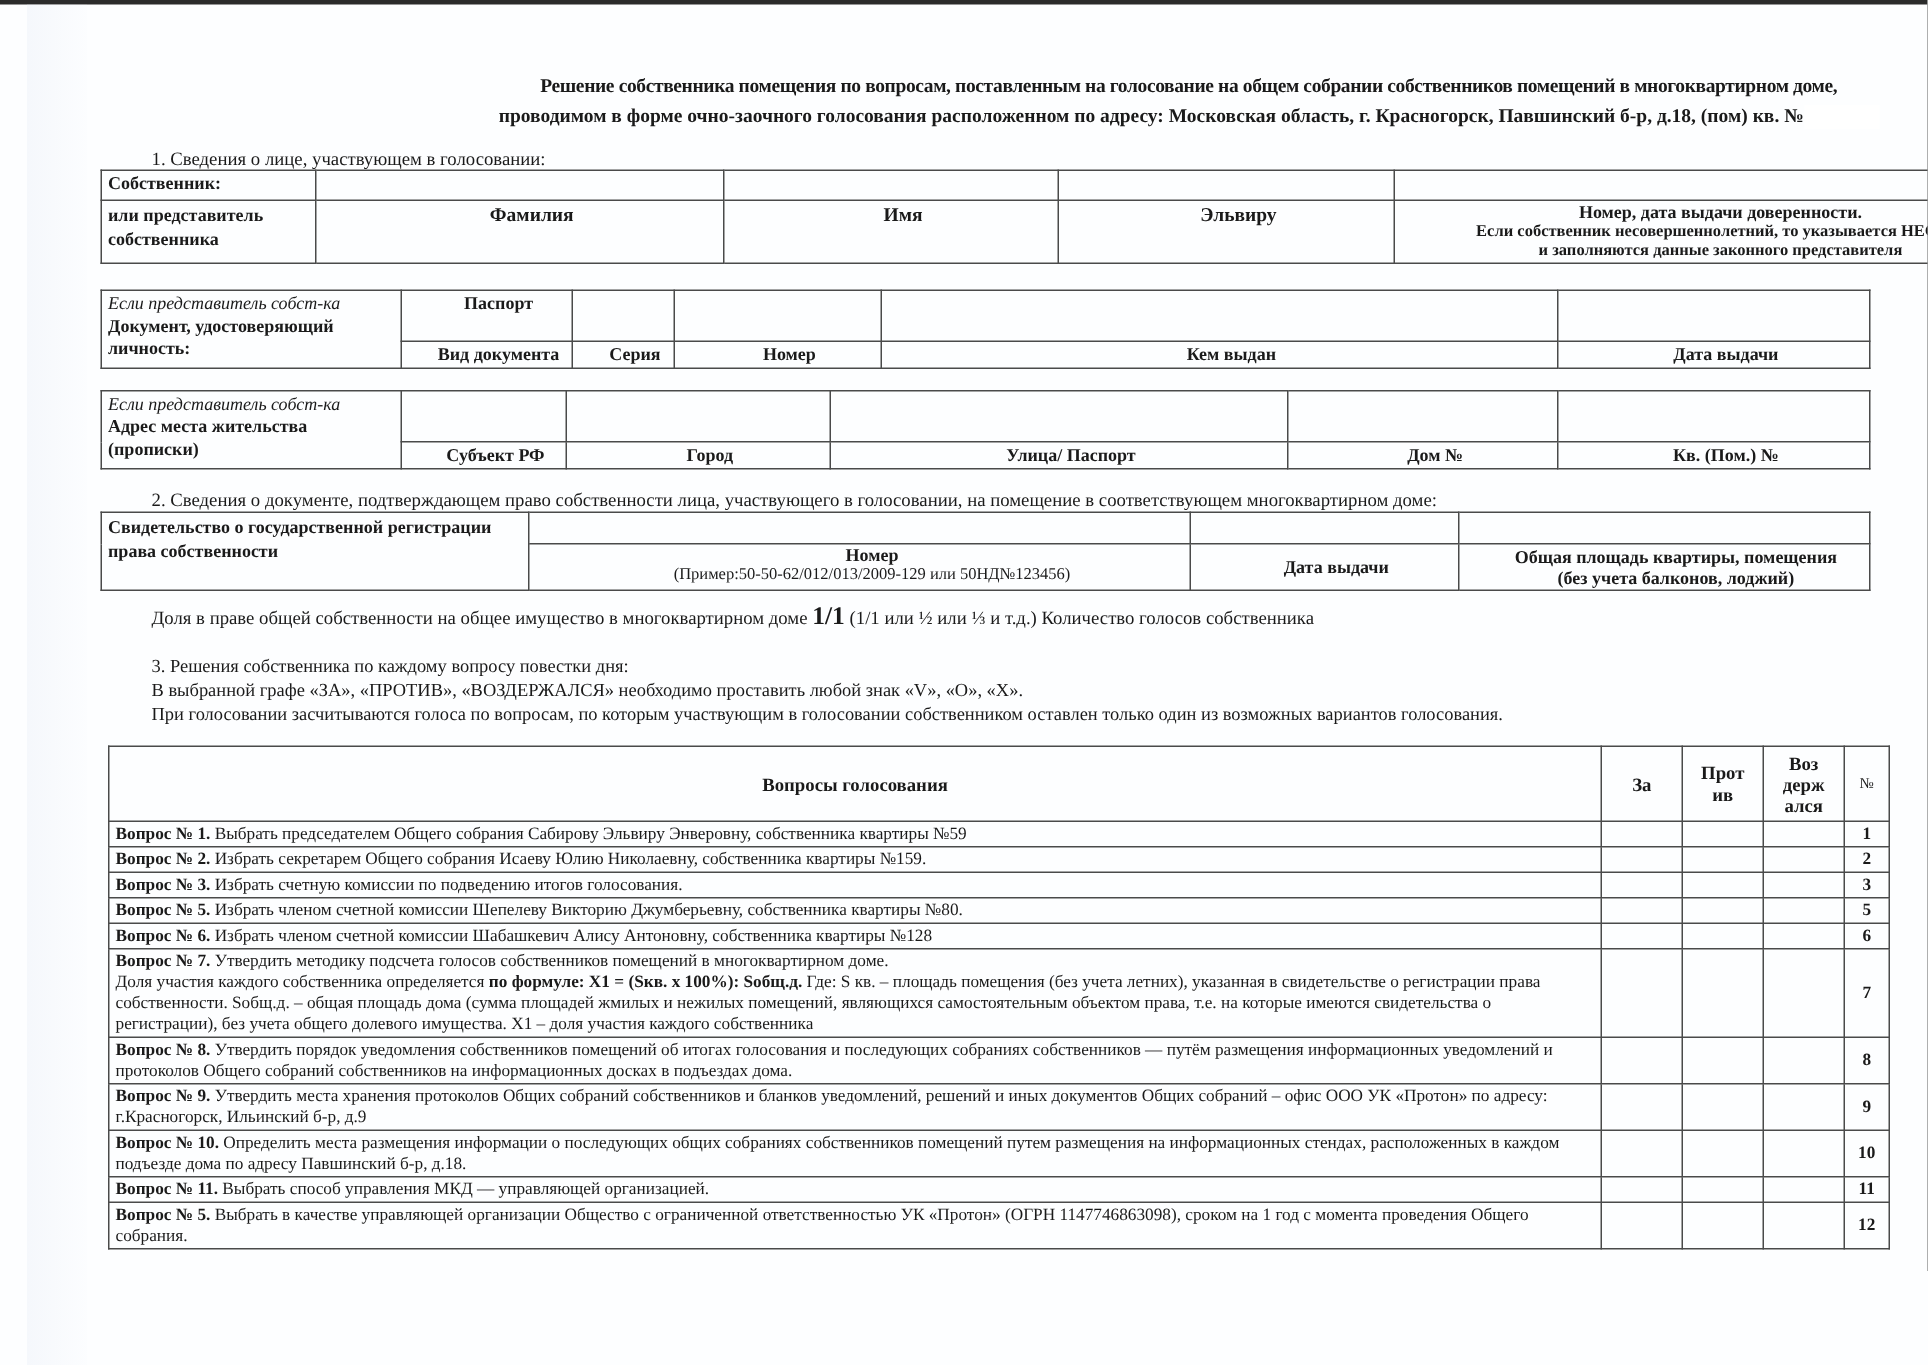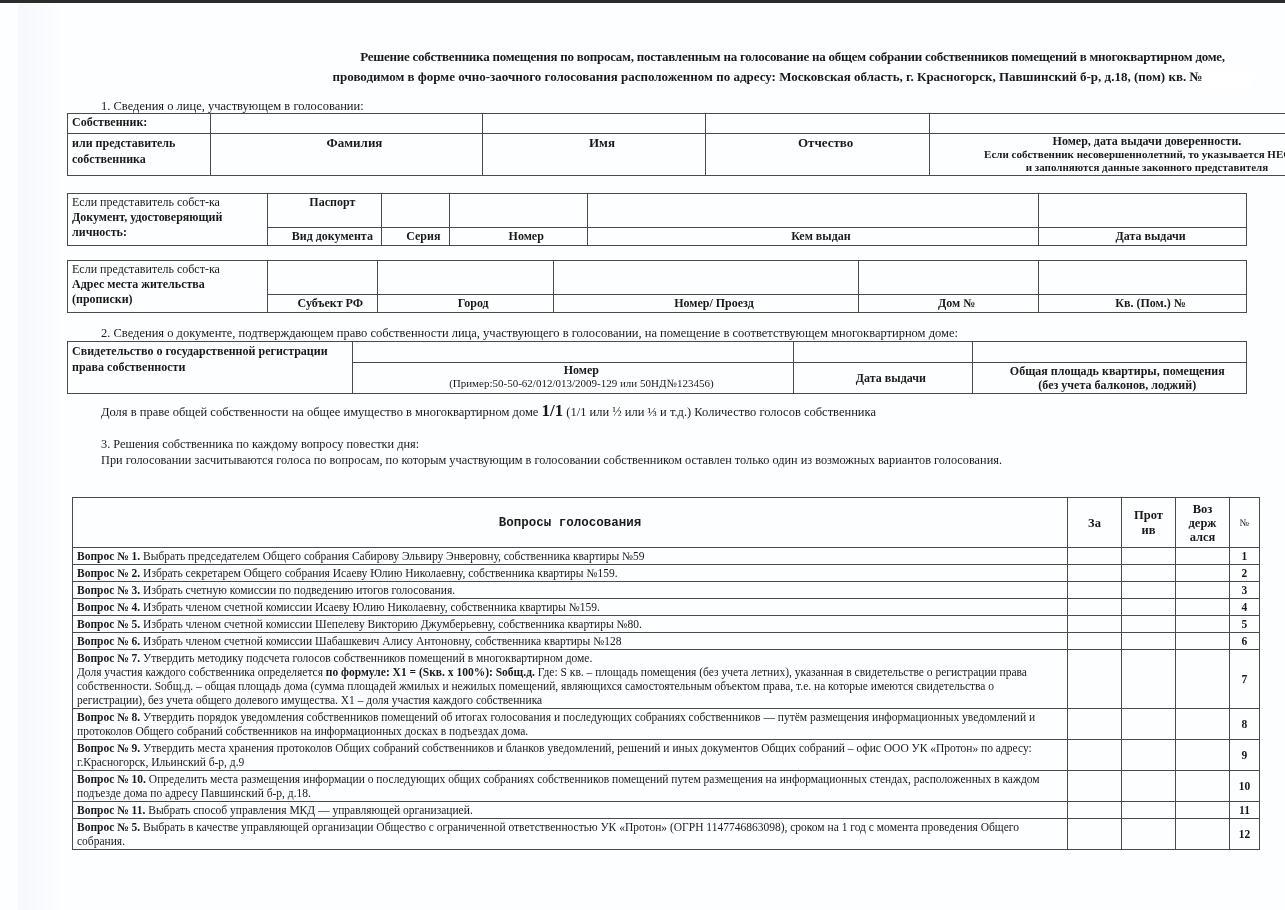--- a/index.html
+++ b/index.html
@@ -21,21 +21,21 @@
     position:absolute; left:300px; top:44px; width:985px;
     font-weight:bold; font-size:13px; line-height:20px; text-align:center;
     font-family:"Liberation Sans Narrow","Liberation Serif",serif;
   }
   .title .l1 { letter-spacing:-0.25px; }
   .title .blank { display:inline-block; width:50px; height:16px; background:#fff; vertical-align:middle;}
   .sec { position:absolute; font-size:12.5px; }
   table { border-collapse:collapse; position:absolute; }
   td { border:1px solid #4a4a4a; font-size:12px; padding:1px 4px; vertical-align:top; }
   .b { font-weight:bold; }
-  .i { }
+  .i { font-style:italic; }
   .c { text-align:center;padding-left:20px; }
   .small { font-size:11px; }
   .num { font-size:9px; font-weight:bold; text-align:center; vertical-align:middle; }
   .q td { font-size:11.5px; padding:1px 4px; line-height:14px; }
   .q .qt b { font-weight:bold; }
 </style>
 </head>
 <body>
 
 <div class="page">
@@ -59,21 +59,21 @@
       <td class="b">Собственник:</td>
       <td></td>
       <td></td>
       <td></td>
       <td></td>
     </tr>
     <tr style="height:42px;">
       <td class="b" style="line-height:16px;">или представитель собственника</td>
       <td class="b c" style="font-size:13px;">Фамилия</td>
       <td class="b c" style="font-size:13px;">Имя</td>
-      <td class="b c" style="font-size:13px;">Отчество</td>
+      <td class="b c" style="font-size:13px;">Эльвиру</td>
       <td class="c b" style="font-size:11px; line-height:13px;">
         <div style="font-size:12px">Номер, дата выдачи доверенности.</div>
         <div>Если собственник несовершеннолетний, то указывается НЕСОВ.</div>
         <div>и заполняются данные законного представителя</div>
       </td>
     </tr>
   </tbody>
     </table>
 
   <table style="left:67px; top:190px; width:1180px;">
@@ -124,21 +124,21 @@
       </td>
       <td></td>
       <td></td>
       <td></td>
       <td></td>
       <td></td>
     </tr>
     <tr style="height:17px;">
       <td class="b c">Субъект РФ</td>
       <td class="b c">Город</td>
-      <td class="b c">Номер/ Проезд</td>
+      <td class="b c">Улица/ Паспорт</td>
       <td class="b c">Дом №</td>
       <td class="b c">Кв. (Пом.) №</td>
     </tr>
   </tbody>
     </table>
 
   <div class="sec" style="left:101px; top:323px; font-size:12.5px;">2. Сведения о документе, подтверждающем право собственности лица, участвующего в голосовании, на помещение в соответствующем многоквартирном доме:</div>
   <table style="left:67px; top:338px; width:1180px;">
     <colgroup>
         <col style="width:285px">
@@ -167,34 +167,35 @@
   </tbody>
     </table>
   <div class="sec" style="left:101px; top:398px;">
     <span>Доля в праве общей собственности на общее имущество в многоквартирном доме</span>
     <span style="font-size:17px; font-weight:bold;">1/1</span>
     <span>(1/1 или ½ или ⅓ и т.д.)  Количество голосов собственника</span>
   </div>
 
   <div class="sec" style="left:101px; top:433px; line-height:16px; font-size:12.3px;">
     <div>3. Решения собственника по каждому вопросу повестки дня:</div>
+    <div>В выбранной графе «ЗА», «ПРОТИВ», «ВОЗДЕРЖАЛСЯ» необходимо проставить любой знак «V», «О», «Х».</div>
     <div>При голосовании засчитываются голоса по вопросам, по которым участвующим в голосовании собственником оставлен только один из возможных вариантов голосования.</div>
   </div>
 
   <table class="q" style="left:72px; top:494px; width:1188px;">
     <colgroup>
         <col style="width:996px">
         <col style="width:54px">
         <col style="width:54px">
         <col style="width:54px">
         <col style="width:30px">
       </colgroup>
     <thead>
       <tr style="height:50px;">
-        <td class="b c" style="vertical-align:middle; font-size:12.5px;font-family:Liberation Mono, monospace;">Вопросы голосования</td>
+        <td class="b c" style="vertical-align:middle; font-size:12.5px;">Вопросы голосования</td>
         <td class="b c" style="vertical-align:middle; font-size:12.5px;">За</td>
         <td class="b c" style="vertical-align:middle; font-size:12.5px; line-height:15px; word-spacing:40px;">Прот ив</td>
         <td class="b c" style="vertical-align:middle; font-size:12.5px; line-height:14px; word-spacing:40px;">Воз держ ался</td>
         <td class="c" style="vertical-align:middle; font-size:10px;">№</td>
       </tr>
     </thead>
     <tbody id="q-body">
         <tr>
           <td class="qt">
         <b>Вопрос № 1.</b>
@@ -217,29 +218,20 @@
           <td class="qt">
         <b>Вопрос № 3.</b>
         <span>Избрать счетную комиссии по подведению итогов голосования.</span></td>
           <td></td>
        <td></td>
        <td></td>
        <td class="num">3</td>
         </tr>
         <tr>
           <td class="qt">
-        <b>Вопрос № 4.</b>
-        <span>Избрать членом счетной комиссии Исаеву Юлию Николаевну, собственника квартиры  №159.</span></td>
-          <td></td>
-       <td></td>
-       <td></td>
-       <td class="num">4</td>
-        </tr>
-        <tr>
-          <td class="qt">
         <b>Вопрос № 5.</b>
         <span>Избрать членом счетной комиссии Шепелеву Викторию Джумберьевну, собственника квартиры  №80.</span></td>
           <td></td>
        <td></td>
        <td></td>
        <td class="num">5</td>
         </tr>
         <tr>
           <td class="qt">
         <b>Вопрос № 6.</b>

